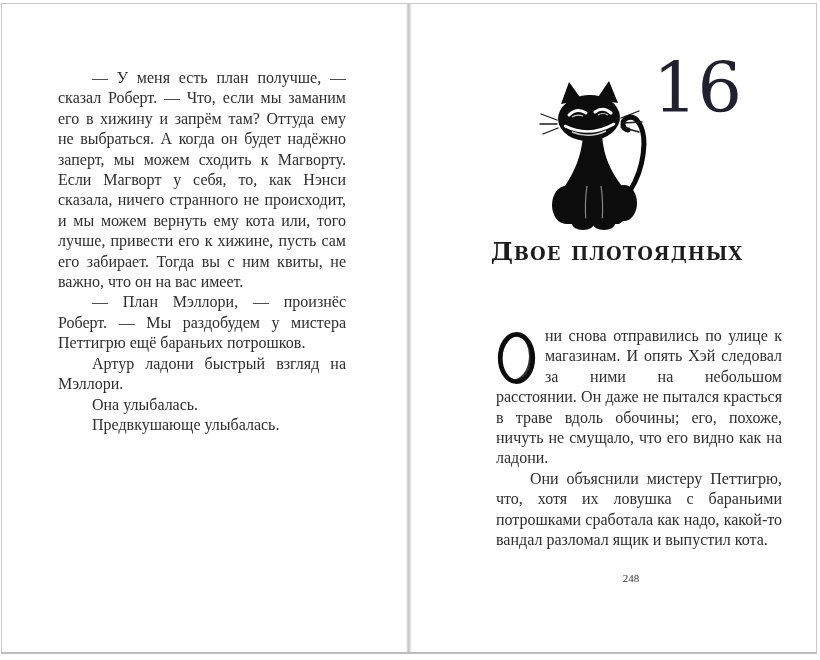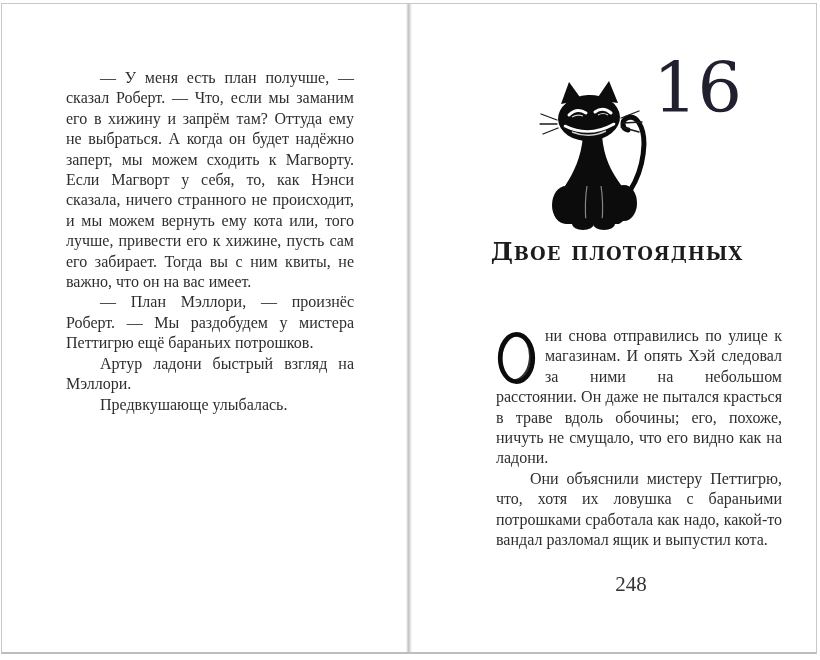--- a/index.html
+++ b/index.html
@@ -12,21 +12,21 @@
     position:absolute;left:1px;top:3px;width:814px;height:648px;
     background:#ffffff;
     border:1px solid #c8c8c8;
     border-bottom:2px solid #bdbdbd;
   }
   .spine{
     position:absolute;left:404px;top:0;bottom:0;width:6px;
     background:linear-gradient(to right,#ffffff 0%,#c3c3c3 38%,#d6d6d6 62%,#ffffff 100%);
   }
   .page{position:absolute;top:0;bottom:0;background:transparent;}
-  .page-left{left:12px;width:404px;}
+  .page-left{left:4px;width:404px;}
   .page-right{left:410px;width:404px;}
 
   .text-block{
     position:absolute;
     color:#2e2e2e;
     font-size:16px;line-height:20.4px;
     text-align:justify;
     hyphens:auto;-webkit-hyphens:auto;
   }
   .text-block p{margin:0;text-indent:34px;}
@@ -52,33 +52,34 @@
   .dropcap{
     float:left;width:41px;height:58px;margin:3px 8px 0 0;position:relative;
   }
   .dropcap svg{display:block;width:41px;height:58px;}
   .sr{
     position:absolute;width:1px;height:1px;overflow:hidden;
     clip:rect(0 0 0 0);clip-path:inset(50%);white-space:nowrap;
   }
   .page-number{
     position:absolute;left:76px;top:568px;width:286px;
-    text-align:center;font-size:21px;color:#333333;
+    text-align:center;font-size:11px;color:#333333;
   }
 </style>
 </head>
 <body>
 
 <div class="spread">
 
   <div class="page page-left">
     <div class="text-block tb-left">
       <p>— У меня есть план получше, — сказал Роберт. — Что, если мы заманим его в хижину и запрём там? Оттуда ему не выбраться. А когда он будет надёжно заперт, мы можем сходить к Магворту. Если Магворт у себя, то, как Нэнси сказала, ничего странного не происходит, и мы можем вернуть ему кота или, того лучше, привести его к хижине, пусть сам его забирает. Тогда вы с ним квиты, не важно, что он на вас имеет.</p>
       <p>— План Мэллори, — произнёс Роберт. — Мы раздобудем у мистера Петтигрю ещё бараньих потрошков.</p>
       <p>Артур ладони быстрый взгляд на Мэллори.</p>
+      <p>Она улыбалась.</p>
       <p>Предвкушающе улыбалась.</p>
     </div>
   </div>
 
   <div class="spine"></div>
 
   <div class="page page-right">
 
     <div class="chapter-number">16</div>
 

